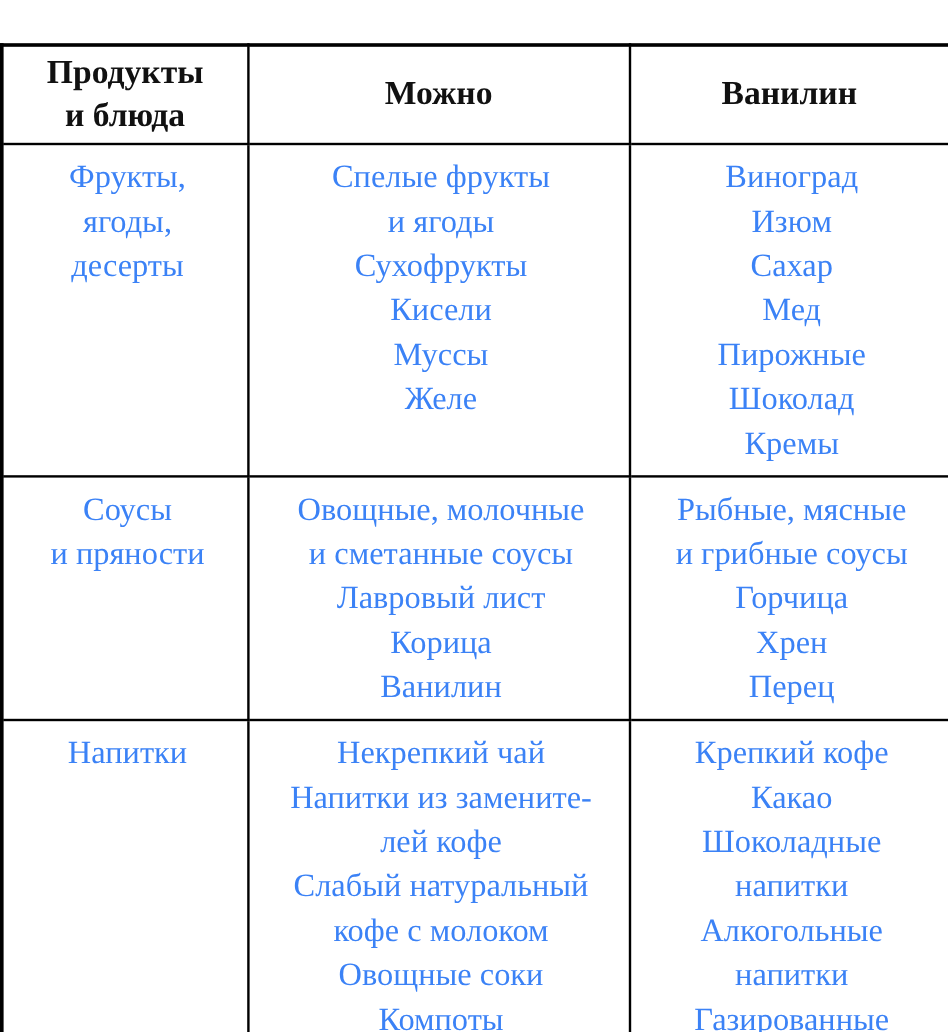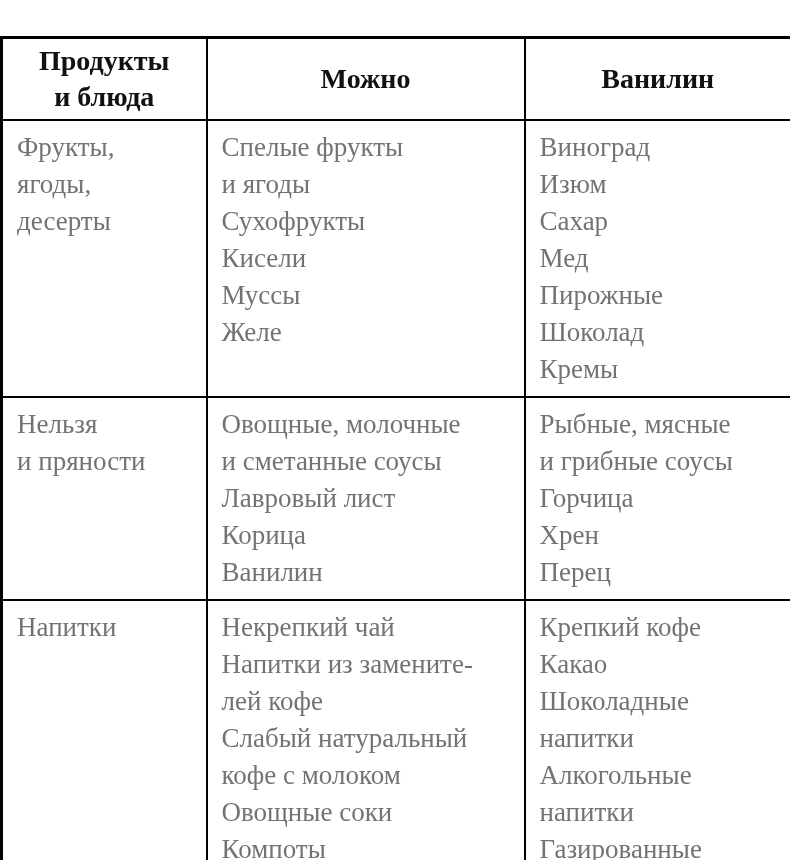--- a/index.html
+++ b/index.html
@@ -42,25 +42,25 @@
     line-height: 36px;
     text-align: center;
     vertical-align: middle;
     white-space: pre-line;
     padding: 4px 6px;
     color: #111111;
   }
   td.cell {
     font-size: 27px;
     line-height: 37px;
-    text-align: left;
+    text-align: center;
     vertical-align: top;
     white-space: pre-line;
     padding: 8px 10px 8px 14px;
-    color: #737373;
+    color: #3b82f6;
   }
   tr.hdr-row   { height: 78px; }
   tr.row-1     { height: 254px; }
   tr.row-2     { height: 175px; }
   tr.row-3     { height: 348px; }
 </style>
 </head>
 <body>
 
 <div class="page">
@@ -91,21 +91,21 @@
 Желе</td>
         <td class="cell">Виноград
 Изюм
 Сахар
 Мед
 Пирожные
 Шоколад
 Кремы</td>
       </tr>
       <tr class="row-2">
-        <td class="cell">Нельзя
+        <td class="cell">Соусы
 и пряности</td>
         <td class="cell">Овощные, молочные
 и сметанные соусы
 Лавровый лист
 Корица
 Ванилин</td>
         <td class="cell">Рыбные, мясные
 и грибные соусы
 Горчица
 Хрен

